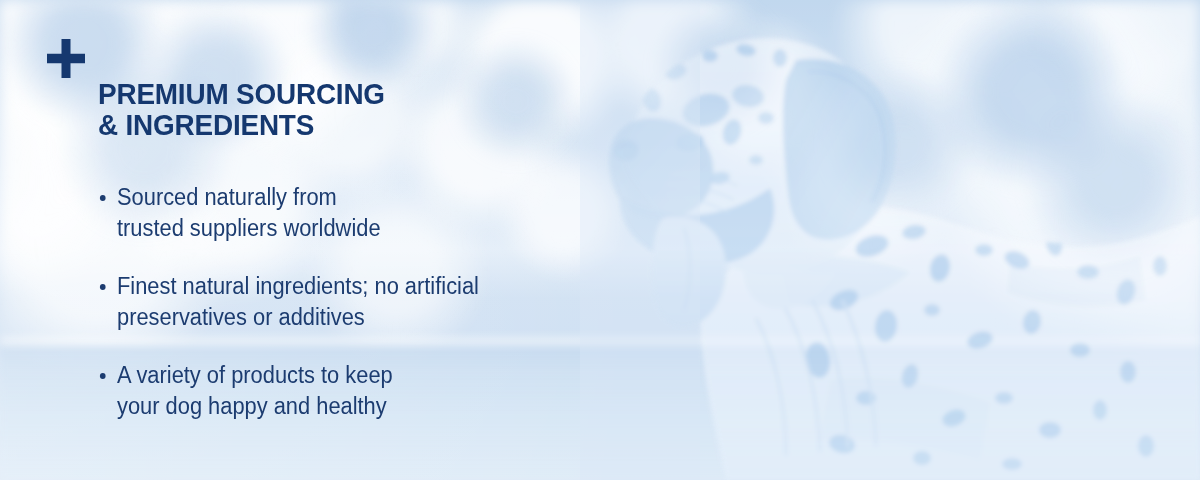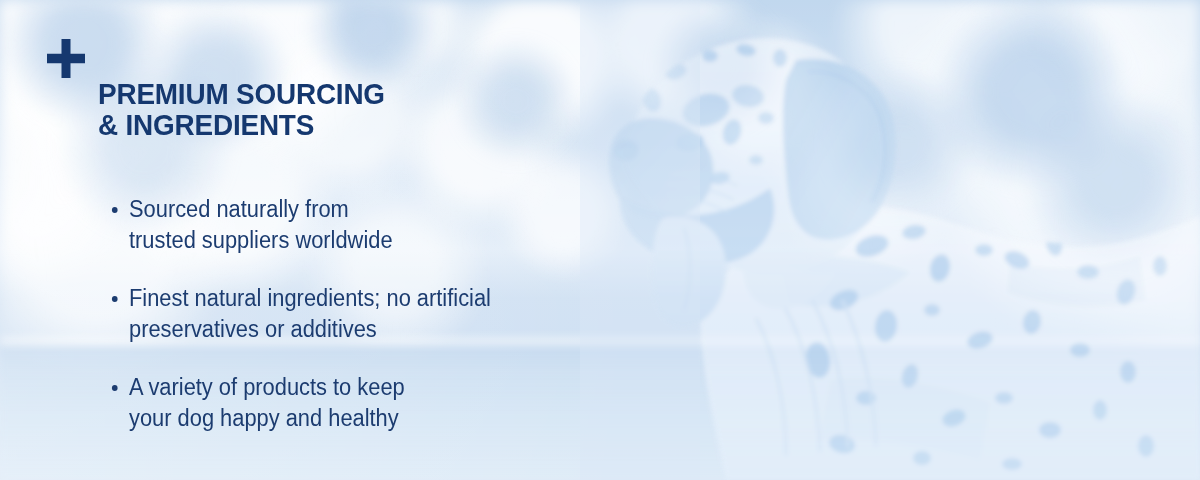--- a/index.html
+++ b/index.html
@@ -155,21 +155,21 @@
     transform: scaleX(0.93);
     transform-origin: left top;
   }
   #headline .hl-line { display: block; white-space: nowrap; }
 
   #bullet-list {
     position: absolute;
     left: 98px;
     top: 182px;
     width: 510px;
-    margin: 12px;
+    margin: 0;
     padding: 0;
     list-style: none;
   }
   .bullet-item {
     position: relative;
     padding-left: 20px;
     margin-bottom: 27px;
     font-family: "Liberation Sans Narrow", "Liberation Sans", sans-serif;
     font-size: 23px;
     line-height: 31px;

